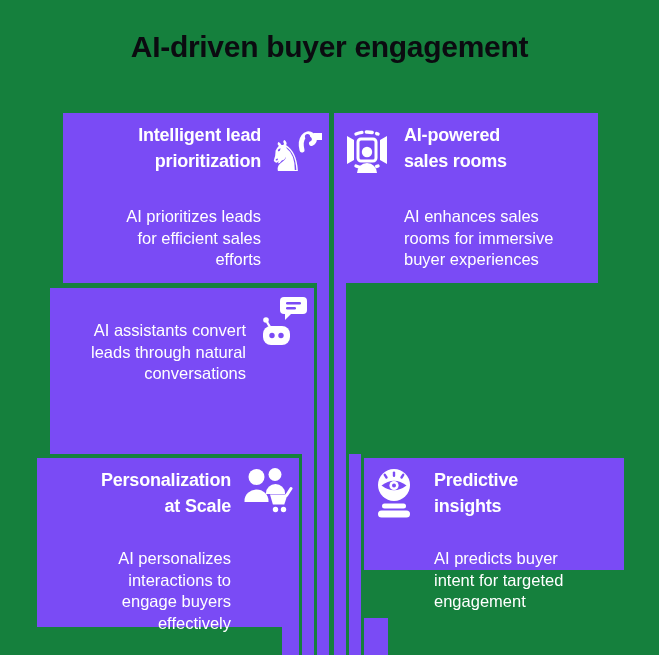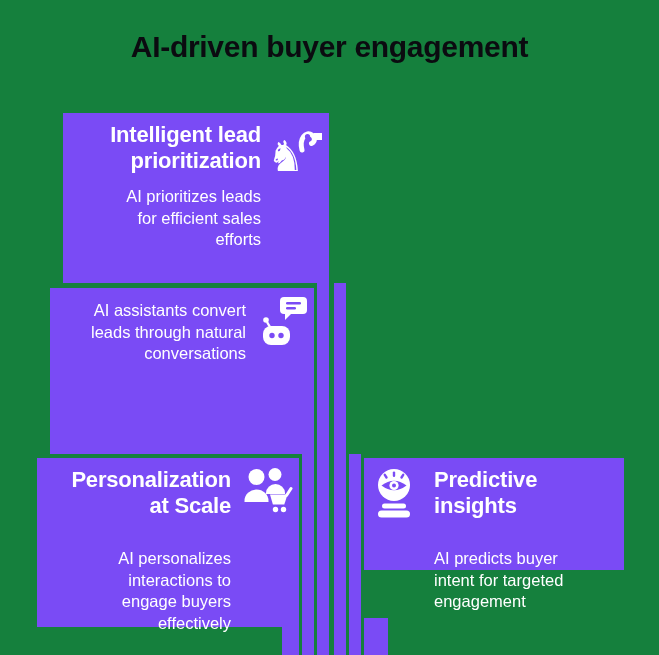--- a/index.html
+++ b/index.html
@@ -15,25 +15,25 @@
   }
   .card { position:absolute; background:var(--purple); color:#fff; }
   .ribbon { position:absolute; background:var(--purple); }
   .card .icon { position:absolute; display:block; }
   .card.left  .icon { right:6px; }
   .card.right .icon { left:10px; }
   .card .content { position:absolute; left:0; right:0; top:0; bottom:0; }
   .card.left  .content { text-align:right; padding:0 68px 0 12px; }
   .card.right .content { text-align:left;  padding:0 12px 0 70px; }
   .card-title {
-    font-size:22px; font-weight:700; line-height:26px; margin-top:9px;
+    font-size:18px; font-weight:700; line-height:26px; margin-top:9px;
     white-space:pre-line; letter-spacing:-0.2px;
   }
   .card-desc {
-    font-size:16.5px; line-height:21.5px; margin-top:12px; white-space:pre-line;
+    font-size:16.5px; line-height:21.5px; margin-top:32px; white-space:pre-line;
   }
   .card.r3 .card-desc { margin-top:29px; }
   svg .p  { fill:var(--purple); }
   svg .ps { stroke:var(--purple); stroke-width:2.4; stroke-linecap:round; fill:none; }
 </style>
 </head>
 <body>
 
 <div class="canvas">
 
@@ -57,20 +57,40 @@
     </span>
     <div class="content">
       <div class="card-title">Intelligent lead
 prioritization</div>
       <div class="card-desc">AI prioritizes leads
 for efficient sales
 efforts</div>
     </div>
   </div>
 
+  <div class="card right" style="left:334px;top:113px;width:264px;height:170px">
+    <span class="icon" style="top:14px">
+      <svg width="46" height="46" viewBox="0 0 46 46">
+        <path d="M12 7 Q23 3 34 7" fill="none" stroke="#fff" stroke-width="3.4" stroke-dasharray="6 4.5" stroke-linecap="round"></path>
+        <path d="M12 39 Q23 43 34 39" fill="none" stroke="#fff" stroke-width="3.4" stroke-dasharray="6 4.5" stroke-linecap="round"></path>
+        <path d="M3 9 L10 13 L10 33 L3 37 Z" fill="#fff"></path>
+        <path d="M43 9 L36 13 L36 33 L43 37 Z" fill="#fff"></path>
+        <rect x="14" y="12" width="18" height="22" rx="3" fill="none" stroke="#fff" stroke-width="3"></rect>
+        <circle cx="23" cy="25" r="5.2" fill="#fff"></circle>
+        <path d="M13 46 a10 10 0 0 1 20 0 Z" fill="#fff"></path>
+      </svg>
+    </span>
+    <div class="content">
+      <div class="card-title">AI-powered
+sales rooms</div>
+      <div class="card-desc">AI enhances sales
+rooms for immersive
+buyer experiences</div>
+    </div>
+  </div>
 
   <div class="card left" style="left:50px;top:288px;width:264px;height:166px">
     <span class="icon" style="top:8px">
       <svg width="48" height="50" viewBox="0 0 48 50">
         <rect x="20" y="1" width="27" height="17" rx="4" fill="#fff"></rect>
         <path d="M25 16 v8 l8 -8 Z" fill="#fff"></path>
         <rect x="26" y="6" width="15" height="2.6" rx="1.3" class="p"></rect>
         <rect x="26" y="11" width="10" height="2.6" rx="1.3" class="p"></rect>
         <circle cx="6" cy="24" r="2.8" fill="#fff"></circle>
         <path d="M7 26 L10 31" stroke="#fff" stroke-width="2.4"></path>

